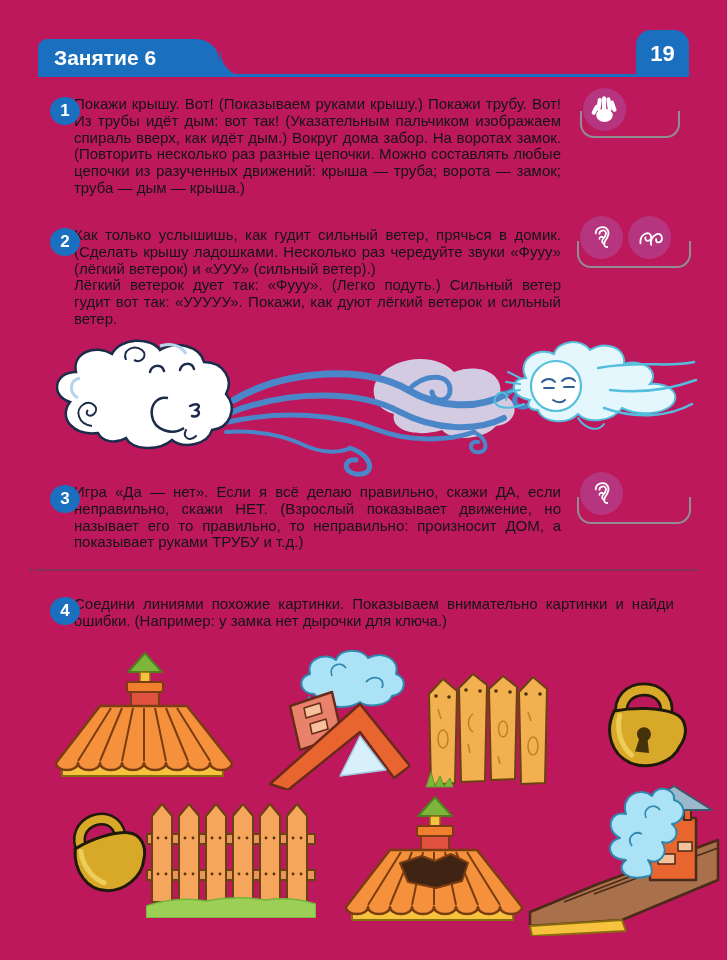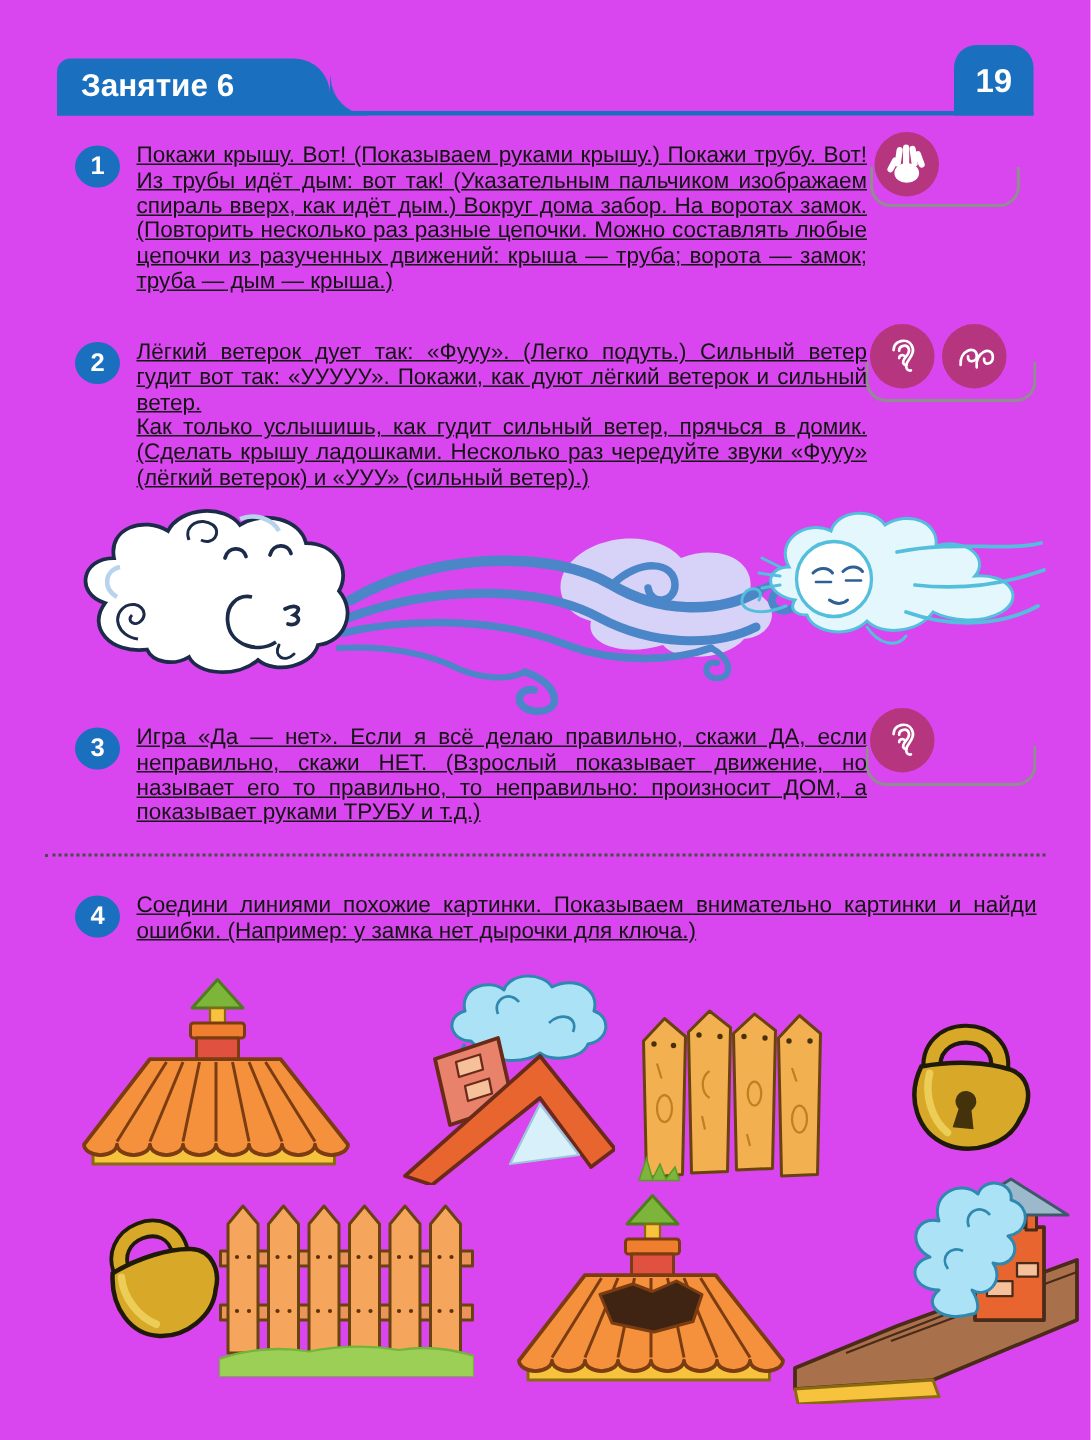--- a/index.html
+++ b/index.html
@@ -1,21 +1,21 @@
 <!DOCTYPE html>
 <html><head>
 <meta charset="utf-8">
 <style>
   :root{
     --blue:#1a6fbf;
     --magenta:#b5357f;
     --ink:#141414;
   }
   html,body{margin:0;padding:0;background:#fff;}
-  .page{position:relative;width:727px;height:960px;background:#d946ef;overflow:hidden;
+  .page{position:relative;width:727px;height:960px;background:#be185d;overflow:hidden;
         font-family:"Liberation Sans",sans-serif;color:var(--ink);}
 
   
   .lesson-tab{position:absolute;left:38px;top:39px;width:182px;height:38px;background:var(--blue);
     border-radius:9px 24px 0 0;display:flex;align-items:center;padding-left:16px;box-sizing:border-box;
     color:#fff;font-size:21px;font-weight:bold;}
   .lesson-tab::after{content:"";position:absolute;right:-26px;bottom:0;width:26px;height:26px;
     background:radial-gradient(circle at 100% 0,rgba(0,0,0,0) 25px,var(--blue) 26px);}
   .header-line{position:absolute;left:38px;top:74px;width:651px;height:3px;background:var(--blue);}
   .page-tab{position:absolute;left:636px;top:30px;width:53px;height:47px;background:var(--blue);
@@ -23,21 +23,21 @@
     display:flex;align-items:center;justify-content:center;}
 
   
   .task{position:absolute;left:50px;}
   #task1{top:96px;width:540px;}
   #task2{top:227px;width:540px;}
   #task3{top:484px;width:540px;}
   #task4{top:596px;width:650px;}
   .badge{position:absolute;left:0;top:1px;width:30px;height:28px;border-radius:50%;background:var(--blue);
     color:#fff;font-size:17px;font-weight:bold;display:flex;align-items:center;justify-content:center;}
-  .task-text{margin-left:41px;font-size:15px;line-height:16.8px;text-align:justify;text-decoration:underline;}
+  .task-text{margin-left:24px;font-size:15px;line-height:16.8px;text-align:justify;}
   #task1 .task-text,#task2 .task-text,#task3 .task-text{width:487px;}
   #task4 .task-text{width:600px;}
   .task-text p{margin:0;}
 
   
   .tray{position:absolute;}
   #tray1{left:580px;top:88px;width:100px;height:50px;}
   #tray2{left:577px;top:216px;width:114px;height:52px;}
   #tray3{left:577px;top:472px;width:114px;height:52px;}
   .bracket{position:absolute;left:0;right:0;bottom:0;height:25px;border:2.5px solid #8f8f8f;
@@ -99,22 +99,22 @@
             <rect x="28" y="9" width="5" height="14" rx="2.5" transform="rotate(-20 30.5 16)"></rect>
           </g>
         </svg>
       </div>
     </div>
   </div>
 
   <section class="task" id="task2">
     <div class="badge">2</div>
     <div class="task-text">
+      <p>Как только услышишь, как гудит сильный ветер, прячься в домик. (Сделать крышу ладошками. Несколько раз чередуйте звуки «Фууу» (лёгкий ветерок) и «УУУ» (сильный ветер).)</p>
       <p>Лёгкий ветерок дует так: «Фууу». (Легко подуть.) Сильный ветер гудит вот так: «УУУУУ». Покажи, как дуют лёгкий ветерок и сильный ветер.</p>
-      <p>Как только услышишь, как гудит сильный ветер, прячься в домик. (Сделать крышу ладошками. Несколько раз чередуйте звуки «Фууу» (лёгкий ветерок) и «УУУ» (сильный ветер).)</p>
     </div>
   </section>
   <div class="tray" id="tray2">
     <div class="bracket"></div>
     <div class="circles">
       <div class="icon-circle">
         <svg viewBox="0 0 40 40" fill="none" stroke="#fff" stroke-width="2.2" stroke-linecap="round">
           <path d="M13 15 C13 7 24 5 27.5 11 C31 17 26 21 24 25 C22 29 24 32 27 31.5"></path>
           <path d="M17.5 15.5 C17.5 11 24 10 25.3 14 C26.5 18 22 20.5 21 23.5 C20 26 22 27.5 23.5 27"></path>
           <path d="M21.5 19.5 C19.5 18.5 17.5 19.5 17.5 21.5"></path>

